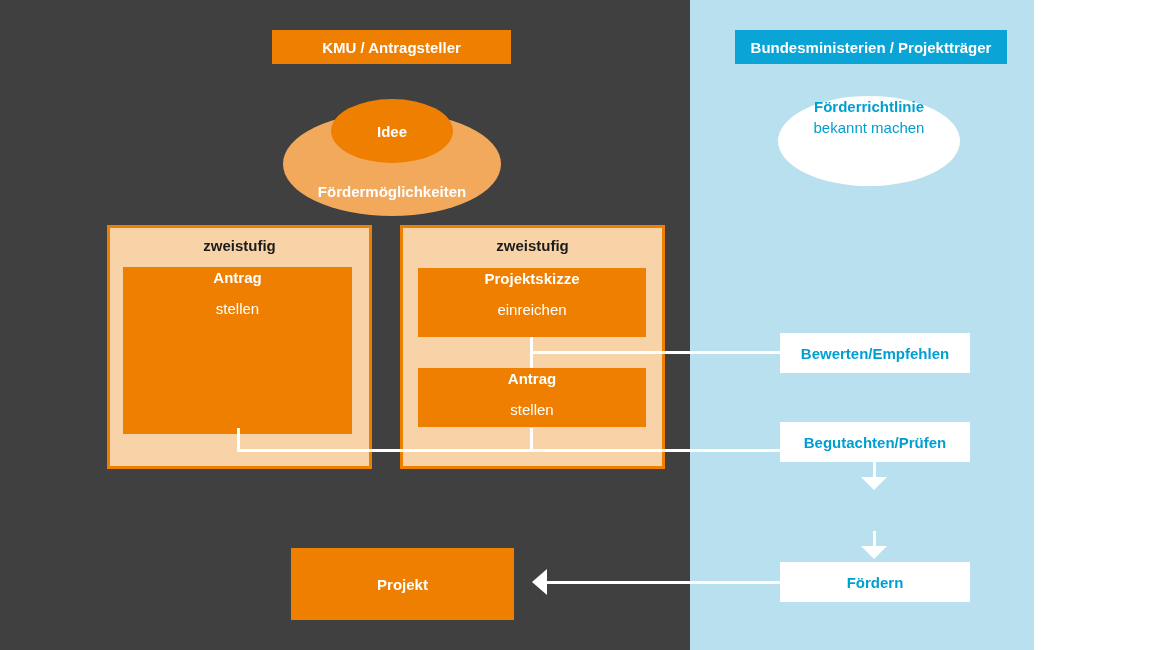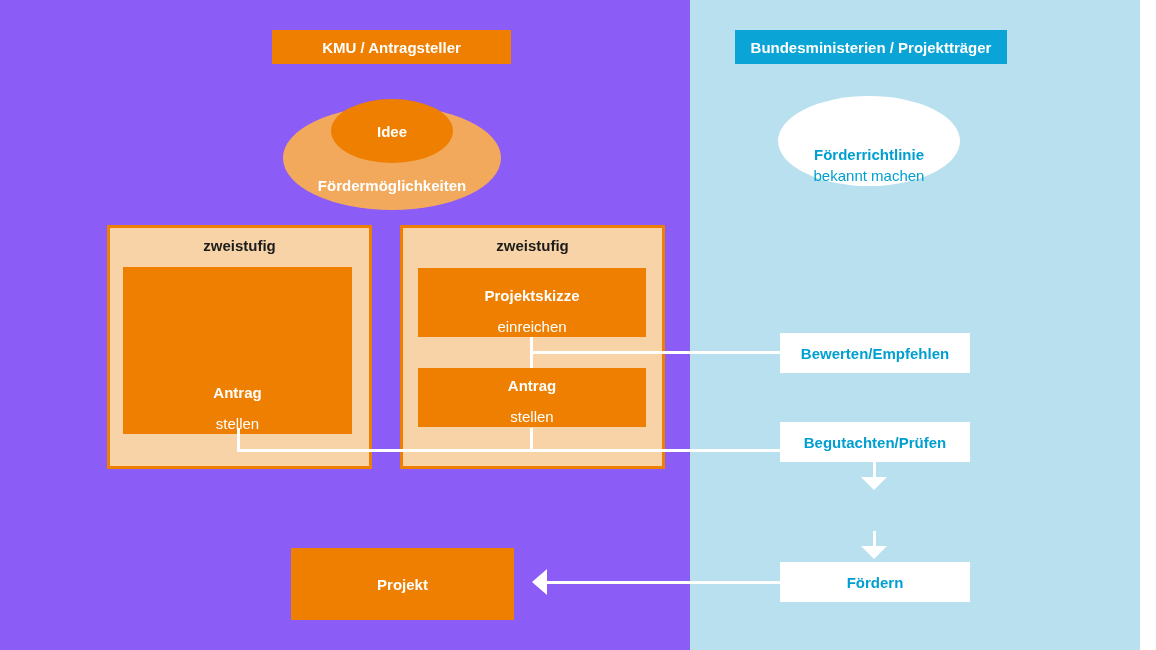--- a/index.html
+++ b/index.html
@@ -1,36 +1,36 @@
 <!DOCTYPE html>
 <html><head>
 <meta charset="utf-8">
 <style>
   html, body { margin: 0; padding: 0; }
   body { font-family: "Liberation Sans", sans-serif; }
   #canvas {
     position: relative;
-    width: 1140px;
+    width: 1034px;
     height: 650px;
-    background: #8b5cf6;
+    background: #404040;
     overflow: hidden;
   }
   .region-right {
     position: absolute;
     left: 690px; top: 0; width: 466px; height: 650px;
     background: #b9e0ee;
   }
   .abs { position: absolute; }
   .center {
     display: flex; align-items: center; justify-content: center;
     text-align: center;
   }
   .col {
     display: flex; flex-direction: column;
-    align-items: center; justify-content: flex-end; text-align: center;
+    align-items: center; justify-content: flex-start; text-align: center;
   }
   .header-box {
     height: 34px; color: #ffffff; font-weight: bold; font-size: 15px;
   }
   .hdr-orange { background: #ee7f00; }
   .hdr-cyan { background: #0aa5d6; }
   .ellipse { border-radius: 50%; }
   .panel {
     background: #f8d3a8;
     border: 3px solid #ee7f00;
@@ -59,21 +59,21 @@
 <body>
 
 <div id="canvas">
 
   <div class="region-right"></div>
 
   <div class="abs header-box hdr-orange center" style="left:272px; top:30px; width:239px;">KMU / Antragsteller</div>
 
   <div class="abs header-box hdr-cyan center" style="left:735px; top:30px; width:272px;">Bundesministerien / Projektträger</div>
 
-  <div class="abs ellipse col" style="left:283px; top:106px; width:218px; height:104px; background:#f3a95c; justify-content:flex-end; padding-bottom:0;">
+  <div class="abs ellipse col" style="left:283px; top:112px; width:218px; height:104px; background:#f3a95c; justify-content:flex-end; padding-bottom:0;">
     <div class="mid-ellipse-txt" style="padding-bottom:14px;">
       <span class="w-b1" style="display:block;">Fördermöglichkeiten</span>
     </div>
   </div>
 
   <div class="abs ellipse center idea-txt" style="left:331px; top:99px; width:122px; height:64px; background:#ee7f00;">Idee</div>
 
   <div class="abs ellipse col" style="left:778px; top:96px; width:182px; height:90px; background:#ffffff;">
     <div class="white-ellipse-txt">
       <span class="w-b1" style="display:block;">Förderrichtlinie</span>

